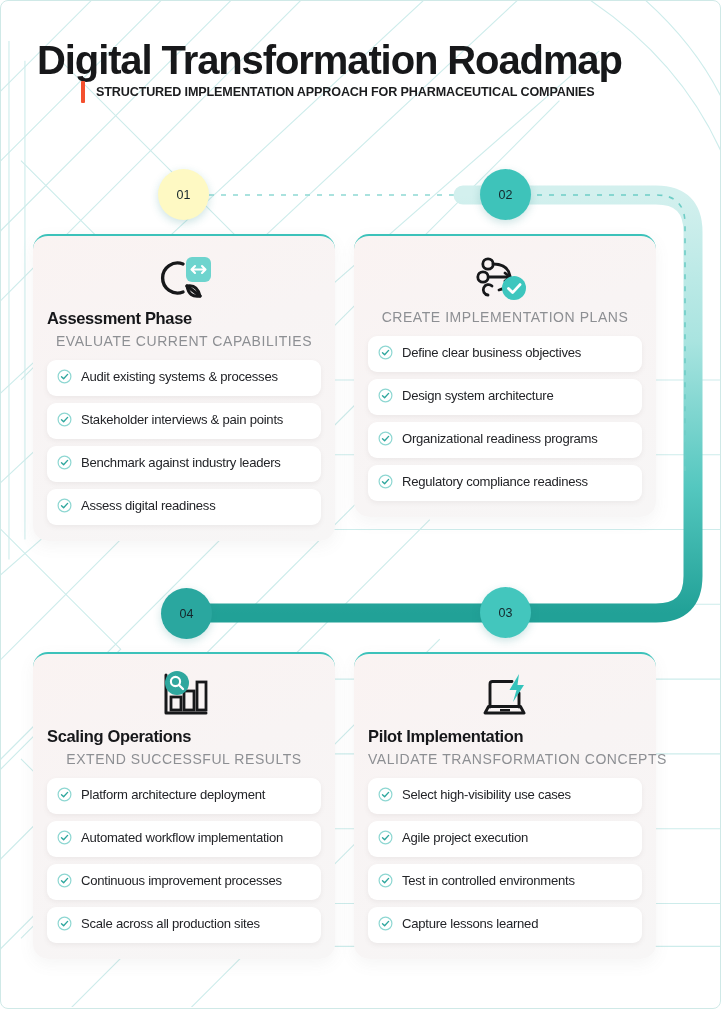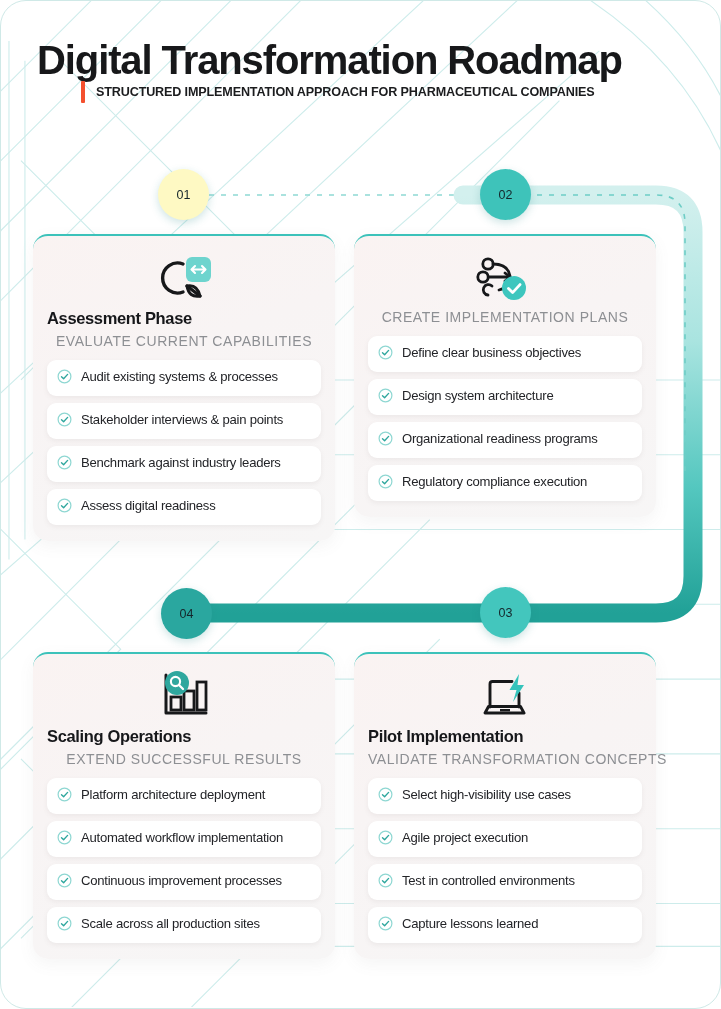--- a/index.html
+++ b/index.html
@@ -10,21 +10,21 @@
     background: #ffffff;
     font-family: "Liberation Sans", sans-serif;
     overflow: hidden;
   }
 
   #page {
     position: relative;
     width: 721px;
     height: 1009px;
     background: #ffffff;
-    border-radius: 26px;
+    border-radius: 8px;
     border: 1px solid #cfe9e7;
     overflow: hidden;
   }
 
   
   #bg-deco {
     position: absolute;
     inset: 0;
     z-index: 0;
     pointer-events: none;
@@ -330,21 +330,21 @@
         </span>
         <span class="bullet-text">Organizational readiness programs</span>
       </div>
       <div class="bullet">
         <span class="bullet-check">
           <svg width="15" height="15" viewBox="0 0 15 15">
               <circle cx="7.5" cy="7.5" r="6.4" fill="none" stroke="#8ed7d2" stroke-width="1.2"></circle>
               <path d="M4.5 7.7 L6.6 9.8 L10.6 5.4" fill="none" stroke="#2fa79e" stroke-width="1.4" stroke-linecap="round" stroke-linejoin="round"></path>
             </svg>
         </span>
-        <span class="bullet-text">Regulatory compliance execution</span>
+        <span class="bullet-text">Regulatory compliance readiness</span>
       </div>
     </div>
   </div>
 
   <div class="card" id="card-4">
     <div class="card-icon">
       <svg width="62" height="50" viewBox="0 0 62 50">
         <path d="M13 4 L13 42 L53 42" stroke="#17181a" stroke-width="3" fill="none" stroke-linecap="round" stroke-linejoin="round"></path>
         <rect x="18" y="26" width="10" height="13" fill="none" stroke="#17181a" stroke-width="2.8"></rect>
         <rect x="31" y="20" width="10" height="19" fill="none" stroke="#17181a" stroke-width="2.8"></rect>

